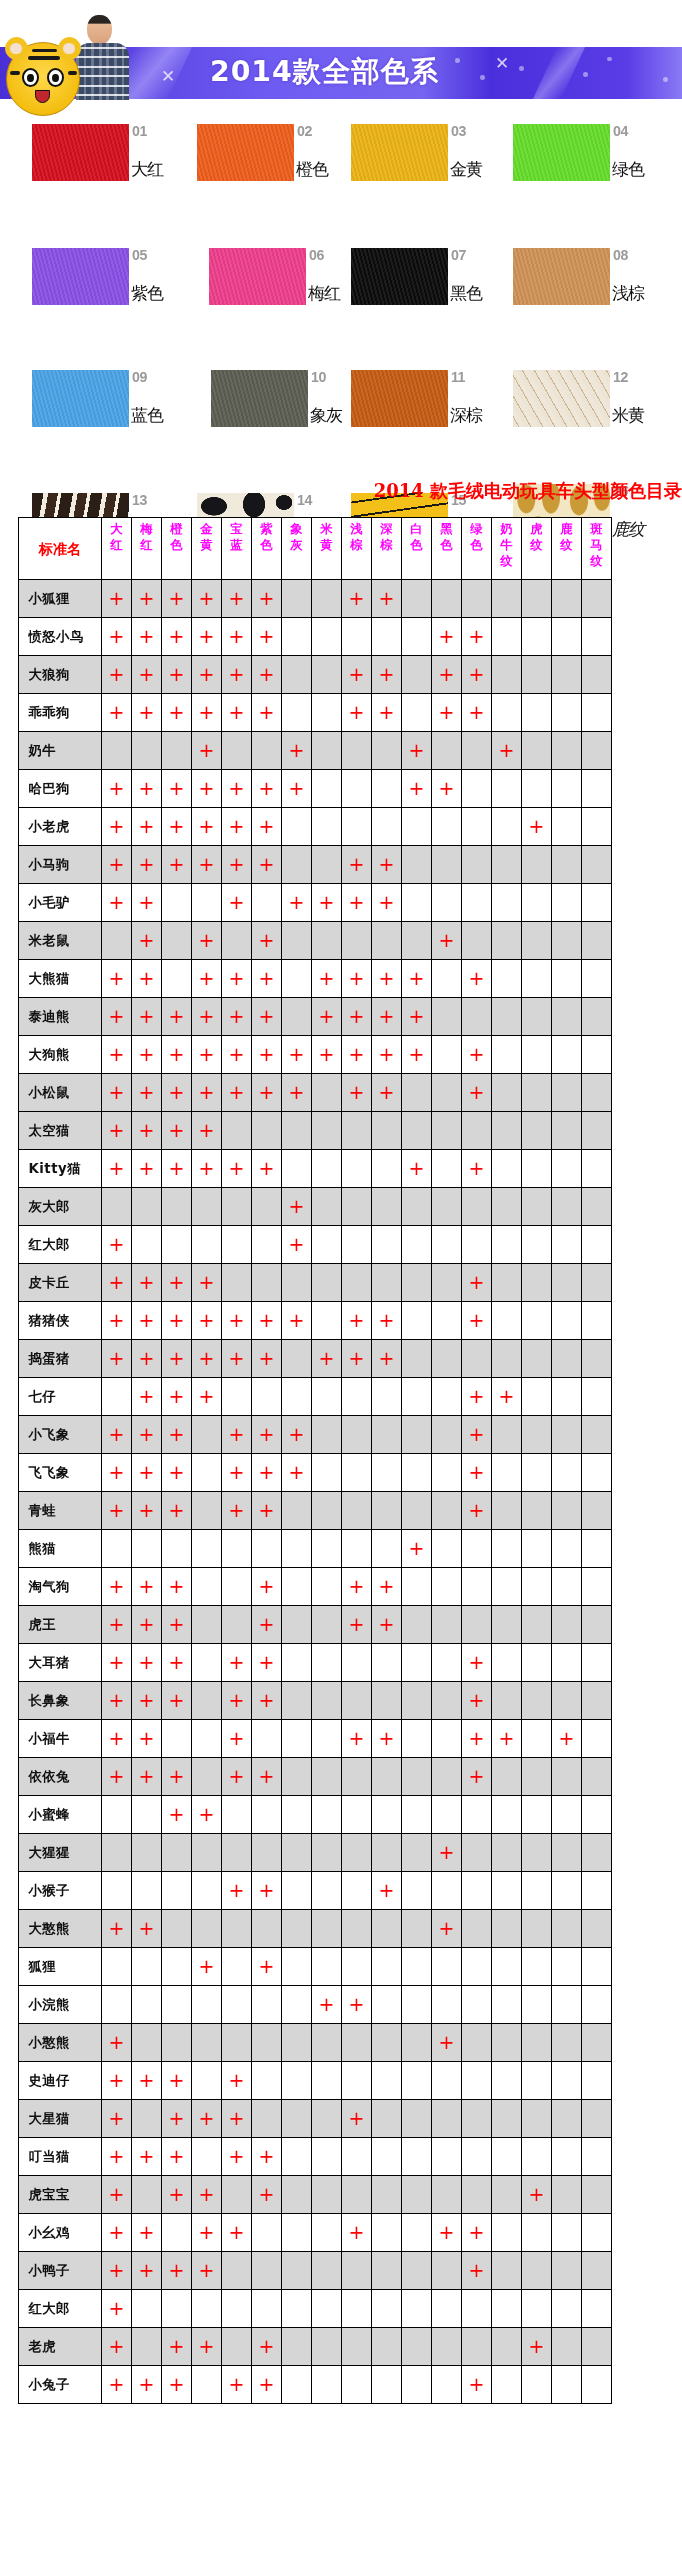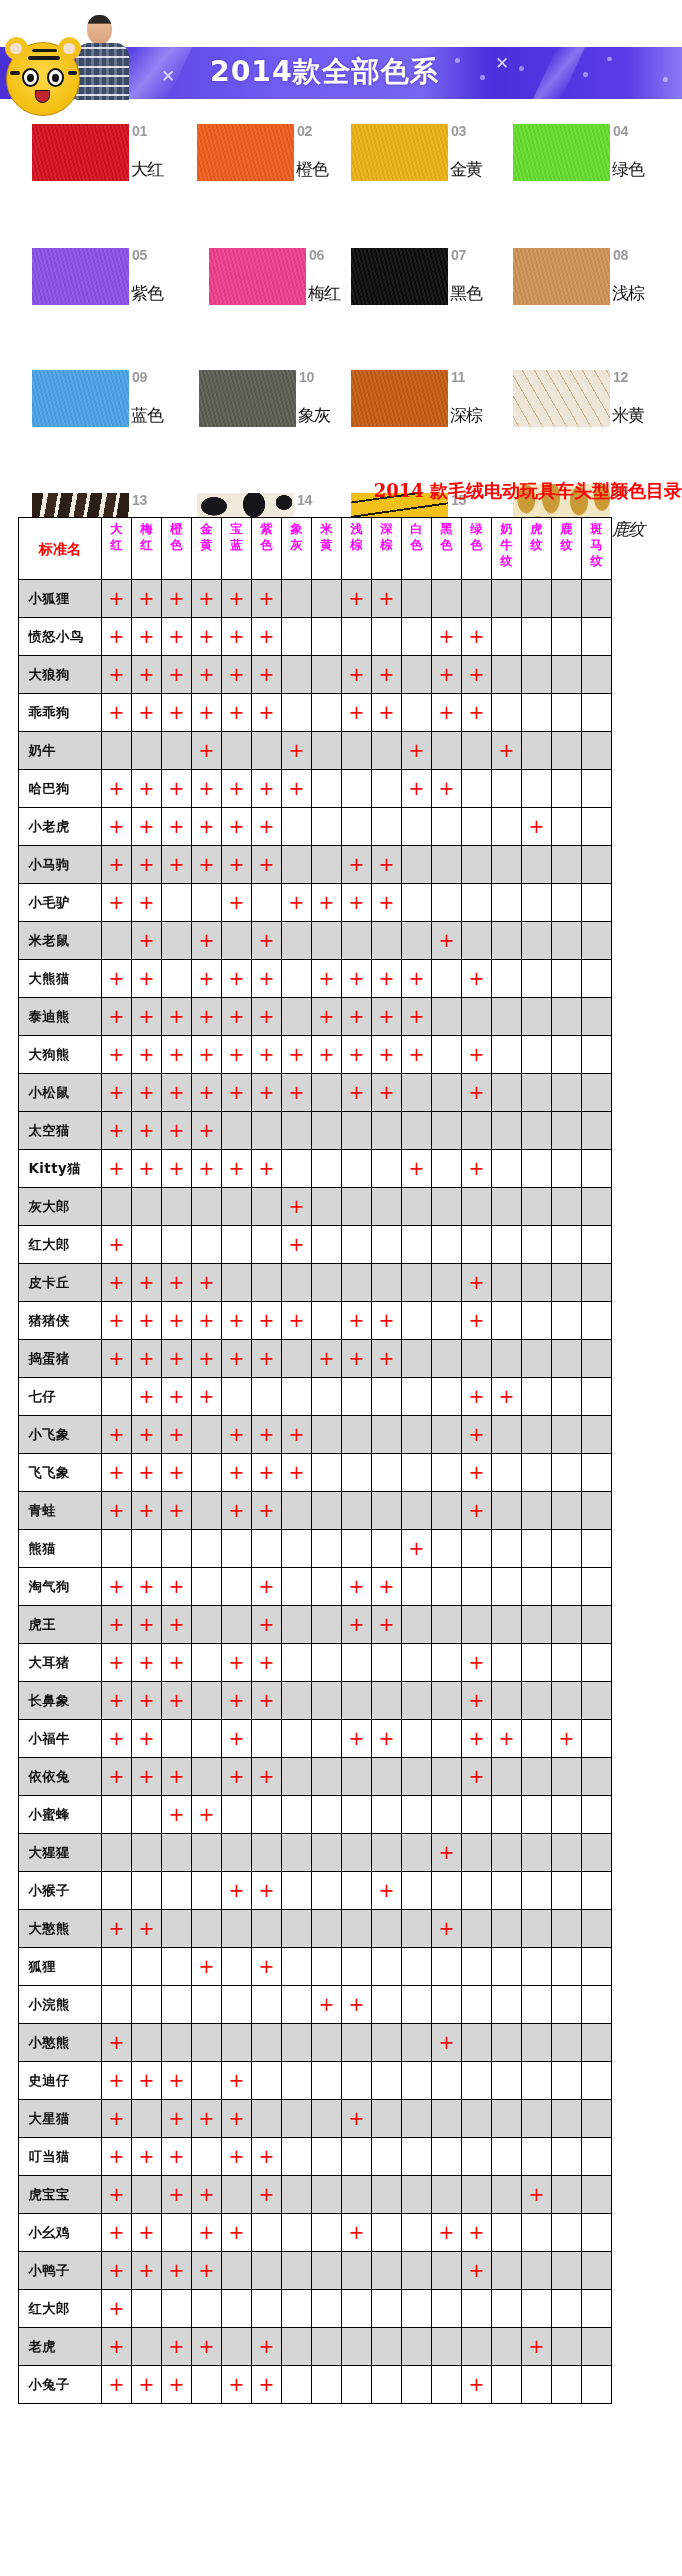--- a/index.html
+++ b/index.html
@@ -158,21 +158,21 @@
     <div class="swatch" style="left: 481px; top: 124px;">
       <div class="chip tex-fur" style="background-color: rgb(207, 146, 86);"></div>
       <span class="num">08</span>
       <span class="name">浅棕</span>
     </div>
     <div class="swatch" style="left: 0px; top: 246px;">
       <div class="chip tex-fur" style="background-color: rgb(74, 163, 230);"></div>
       <span class="num">09</span>
       <span class="name">蓝色</span>
     </div>
-    <div class="swatch" style="left: 167px; top: 246px; padding-left: 40px;">
+    <div class="swatch" style="left: 179px; top: 246px; padding-left: 40px;">
       <div class="chip tex-fur" style="background-color: rgb(93, 94, 82);"></div>
       <span class="num">10</span>
       <span class="name">象灰</span>
     </div>
     <div class="swatch" style="left: 319px; top: 246px;">
       <div class="chip tex-fur" style="background-color: rgb(198, 92, 20);"></div>
       <span class="num">11</span>
       <span class="name">深棕</span>
     </div>
     <div class="swatch" style="left: 481px; top: 246px;">

